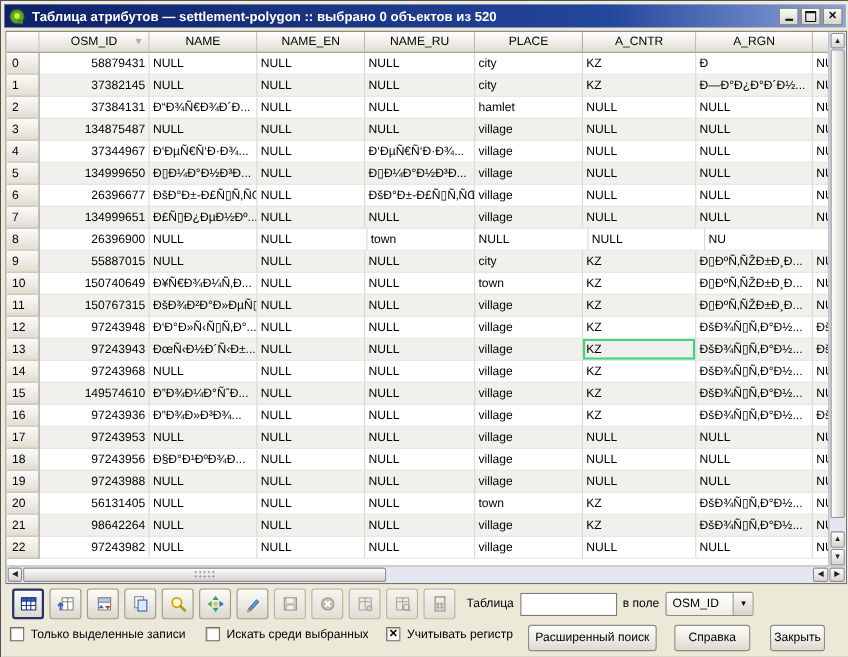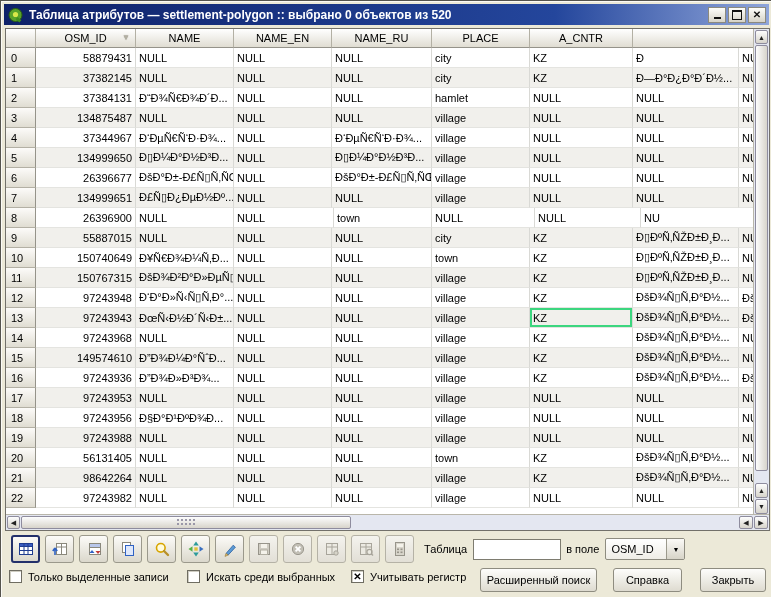--- a/index.html
+++ b/index.html
@@ -120,20 +120,23 @@
           </div>
         <div class="hcell c4">
             <span>NAME_RU</span>
           </div>
         <div class="hcell c5">
             <span>PLACE</span>
           </div>
         <div class="hcell c6">
             <span>A_CNTR</span>
           </div>
+        <div class="hcell c7">
+            <span>A_RGN</span>
+          </div>
         <div class="hcell c8"></div>
       </div>
       <div>
           <div class="row">
             <div class="dcell rhcell c0">0</div>
             <div class="dcell c1 num">58879431</div>
             <div class="dcell c2">NULL</div>
             <div class="dcell c3">NULL</div>
             <div class="dcell c4">NULL</div>
             <div class="dcell c5">city</div>
@@ -511,16 +514,16 @@
     <span class="chkgroup" style="left:186px;">
       <span class="chkbox"></span>
       <span class="chklabel">Искать среди выбранных</span>
     </span>
     <span class="chkgroup" style="left:350px;">
       <span class="chkbox">✕</span>
       <span class="chklabel">Учитывать регистр</span>
     </span>
     <div class="push-btn fbtn" style="left:479px;width:117px;">Расширенный поиск</div>
     <div class="push-btn fbtn" style="left:612px;width:69px;">Справка</div>
-    <div class="push-btn fbtn" style="left:699px;width:66px;">Закрыть</div>
+    <div class="push-btn fbtn" style="left:699px;width:50px;">Закрыть</div>
   </div>
 
 </div>
 
 </body></html>

